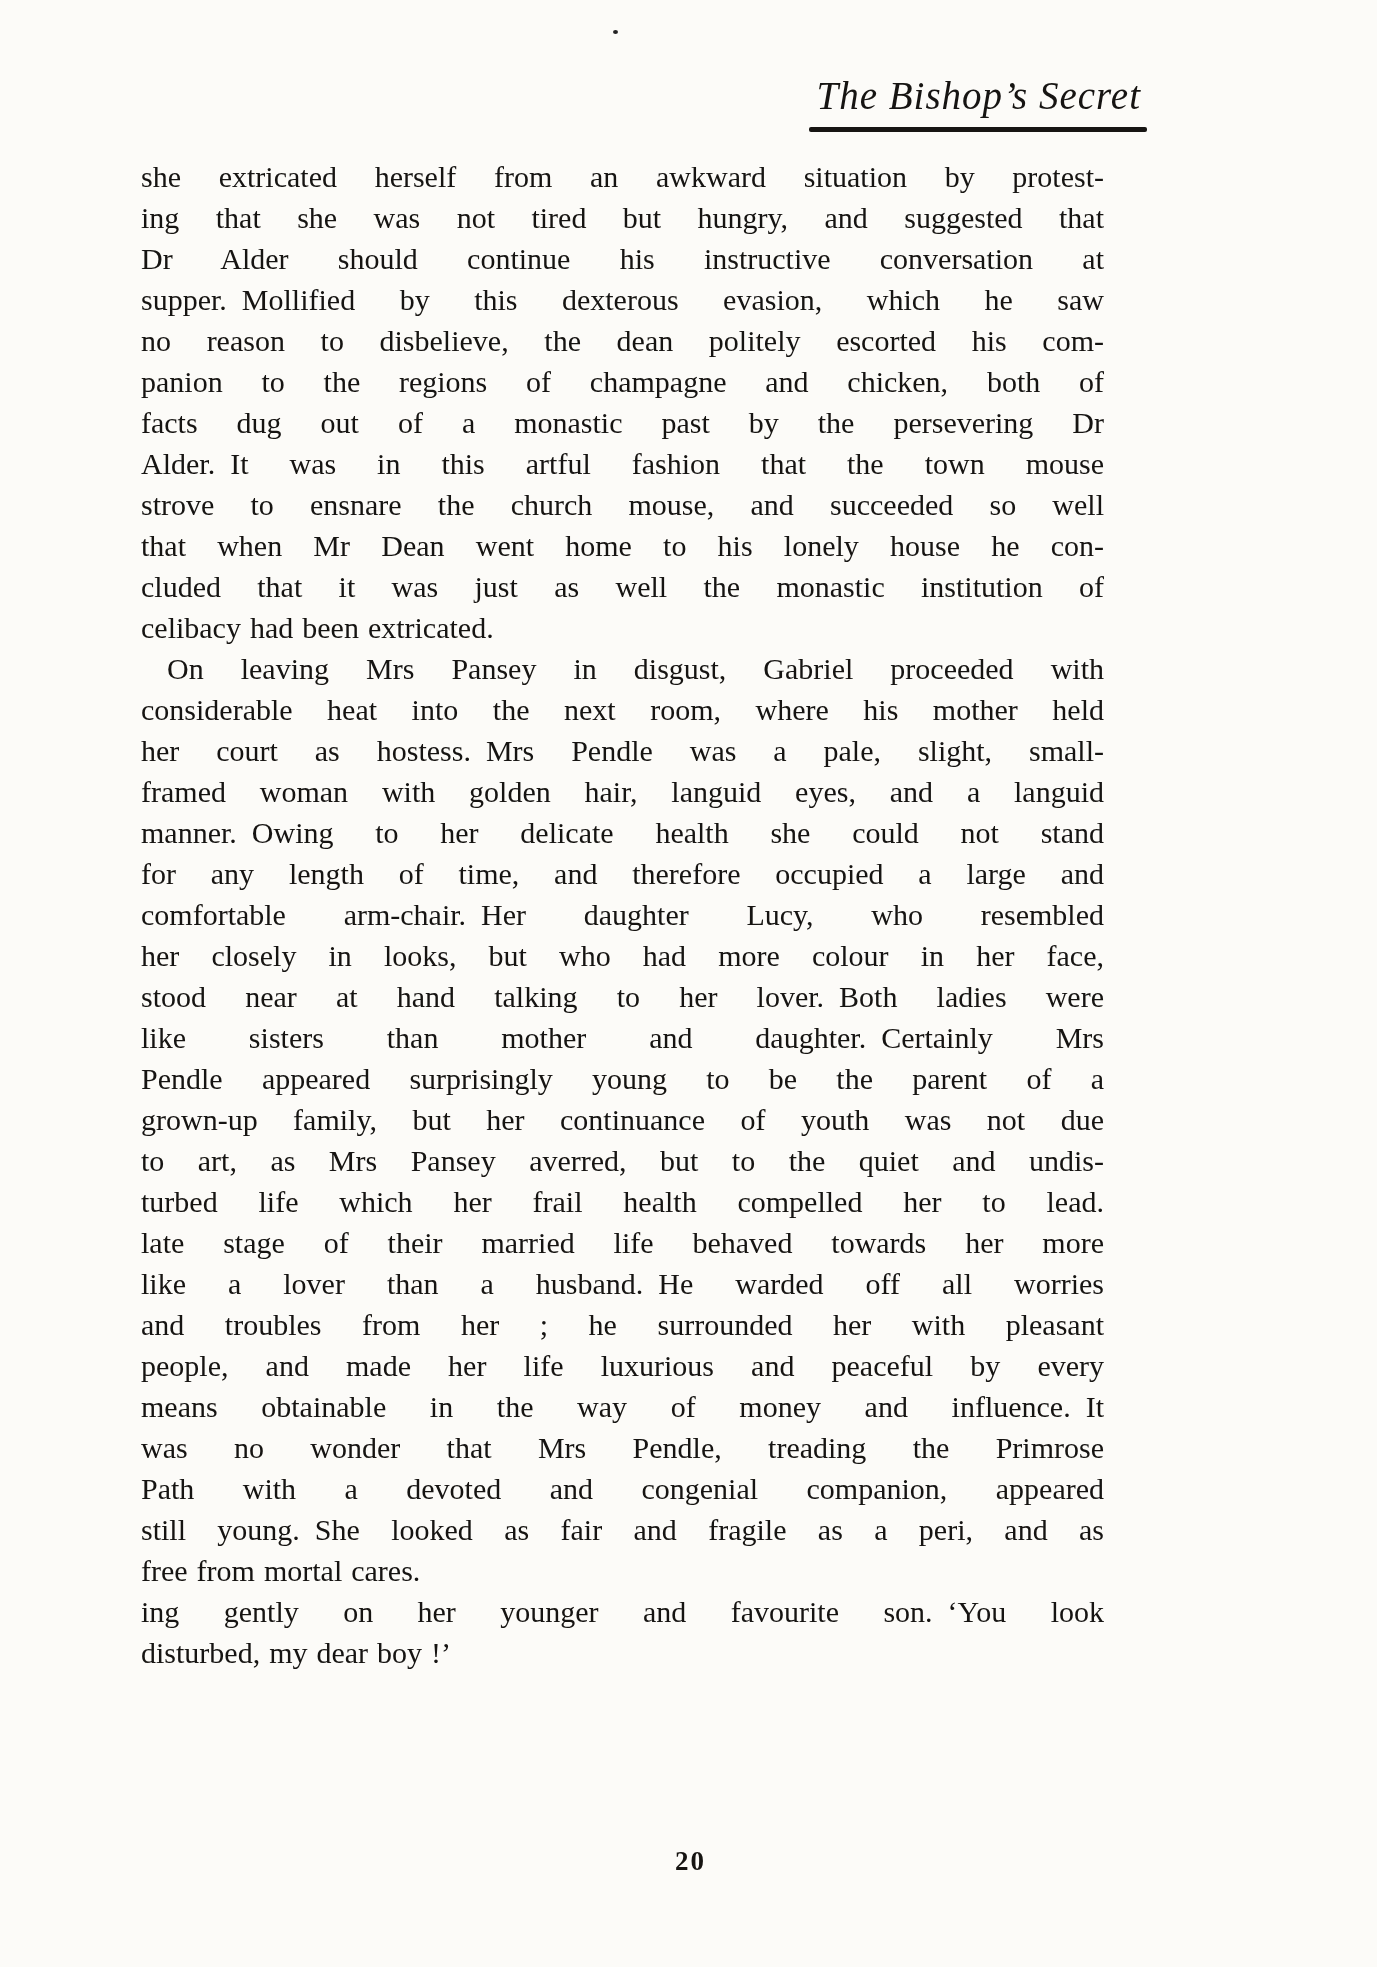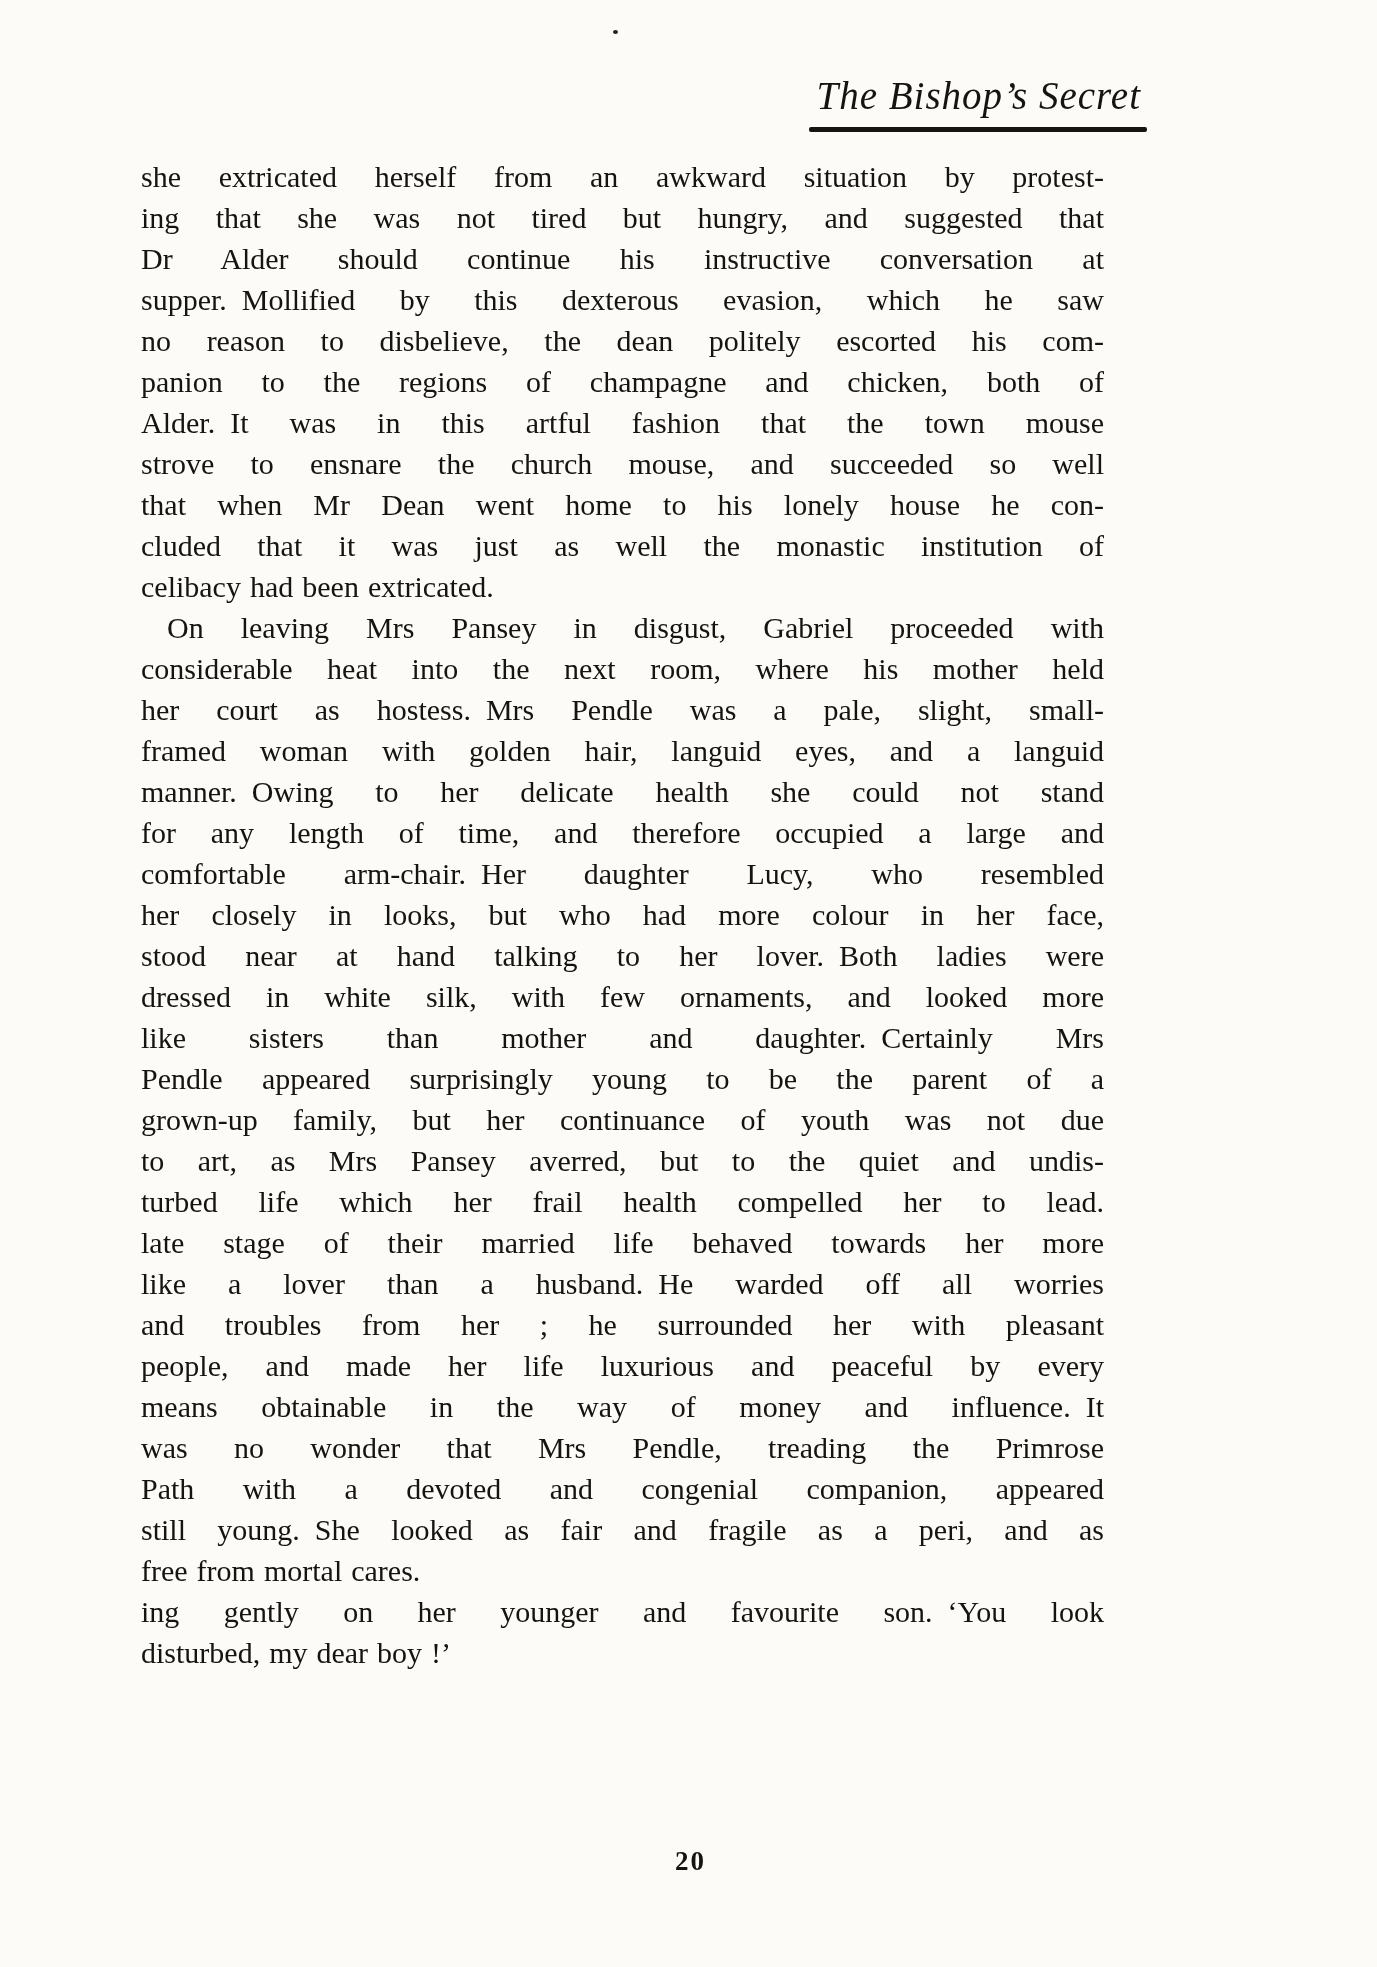--- a/index.html
+++ b/index.html
@@ -91,35 +91,35 @@
     <div class="header-rule"></div>
   </div>
 
   <div class="body-text">
       <div class="line">she extricated herself from an awkward situation by protest-</div>
       <div class="line">ing that she was not tired but hungry, and suggested that</div>
       <div class="line">Dr Alder should continue his instructive conversation at</div>
       <div class="line">supper. Mollified by this dexterous evasion, which he saw</div>
       <div class="line">no reason to disbelieve, the dean politely escorted his com-</div>
       <div class="line">panion to the regions of champagne and chicken, both of</div>
+      <div class="line">facts dug out of a monastic past by the persevering Dr</div>
       <div class="line">Alder. It was in this artful fashion that the town mouse</div>
       <div class="line">strove to ensnare the church mouse, and succeeded so well</div>
       <div class="line">that when Mr Dean went home to his lonely house he con-</div>
       <div class="line">cluded that it was just as well the monastic institution of</div>
       <div class="line last">celibacy had been extricated.</div>
       <div class="line indent">On leaving Mrs Pansey in disgust, Gabriel proceeded with</div>
       <div class="line">considerable heat into the next room, where his mother held</div>
       <div class="line">her court as hostess. Mrs Pendle was a pale, slight, small-</div>
       <div class="line">framed woman with golden hair, languid eyes, and a languid</div>
       <div class="line">manner. Owing to her delicate health she could not stand</div>
       <div class="line">for any length of time, and therefore occupied a large and</div>
       <div class="line">comfortable arm-chair. Her daughter Lucy, who resembled</div>
       <div class="line">her closely in looks, but who had more colour in her face,</div>
       <div class="line">stood near at hand talking to her lover. Both ladies were</div>
-      <div class="line">dressed in white silk, with few ornaments, and looked more</div>
       <div class="line">like sisters than mother and daughter. Certainly Mrs</div>
       <div class="line">Pendle appeared surprisingly young to be the parent of a</div>
       <div class="line">grown-up family, but her continuance of youth was not due</div>
       <div class="line">to art, as Mrs Pansey averred, but to the quiet and undis-</div>
       <div class="line">turbed life which her frail health compelled her to lead.</div>
       <div class="line">late stage of their married life behaved towards her more</div>
       <div class="line">like a lover than a husband. He warded off all worries</div>
       <div class="line">and troubles from her ; he surrounded her with pleasant</div>
       <div class="line">people, and made her life luxurious and peaceful by every</div>
       <div class="line">means obtainable in the way of money and influence. It</div>

